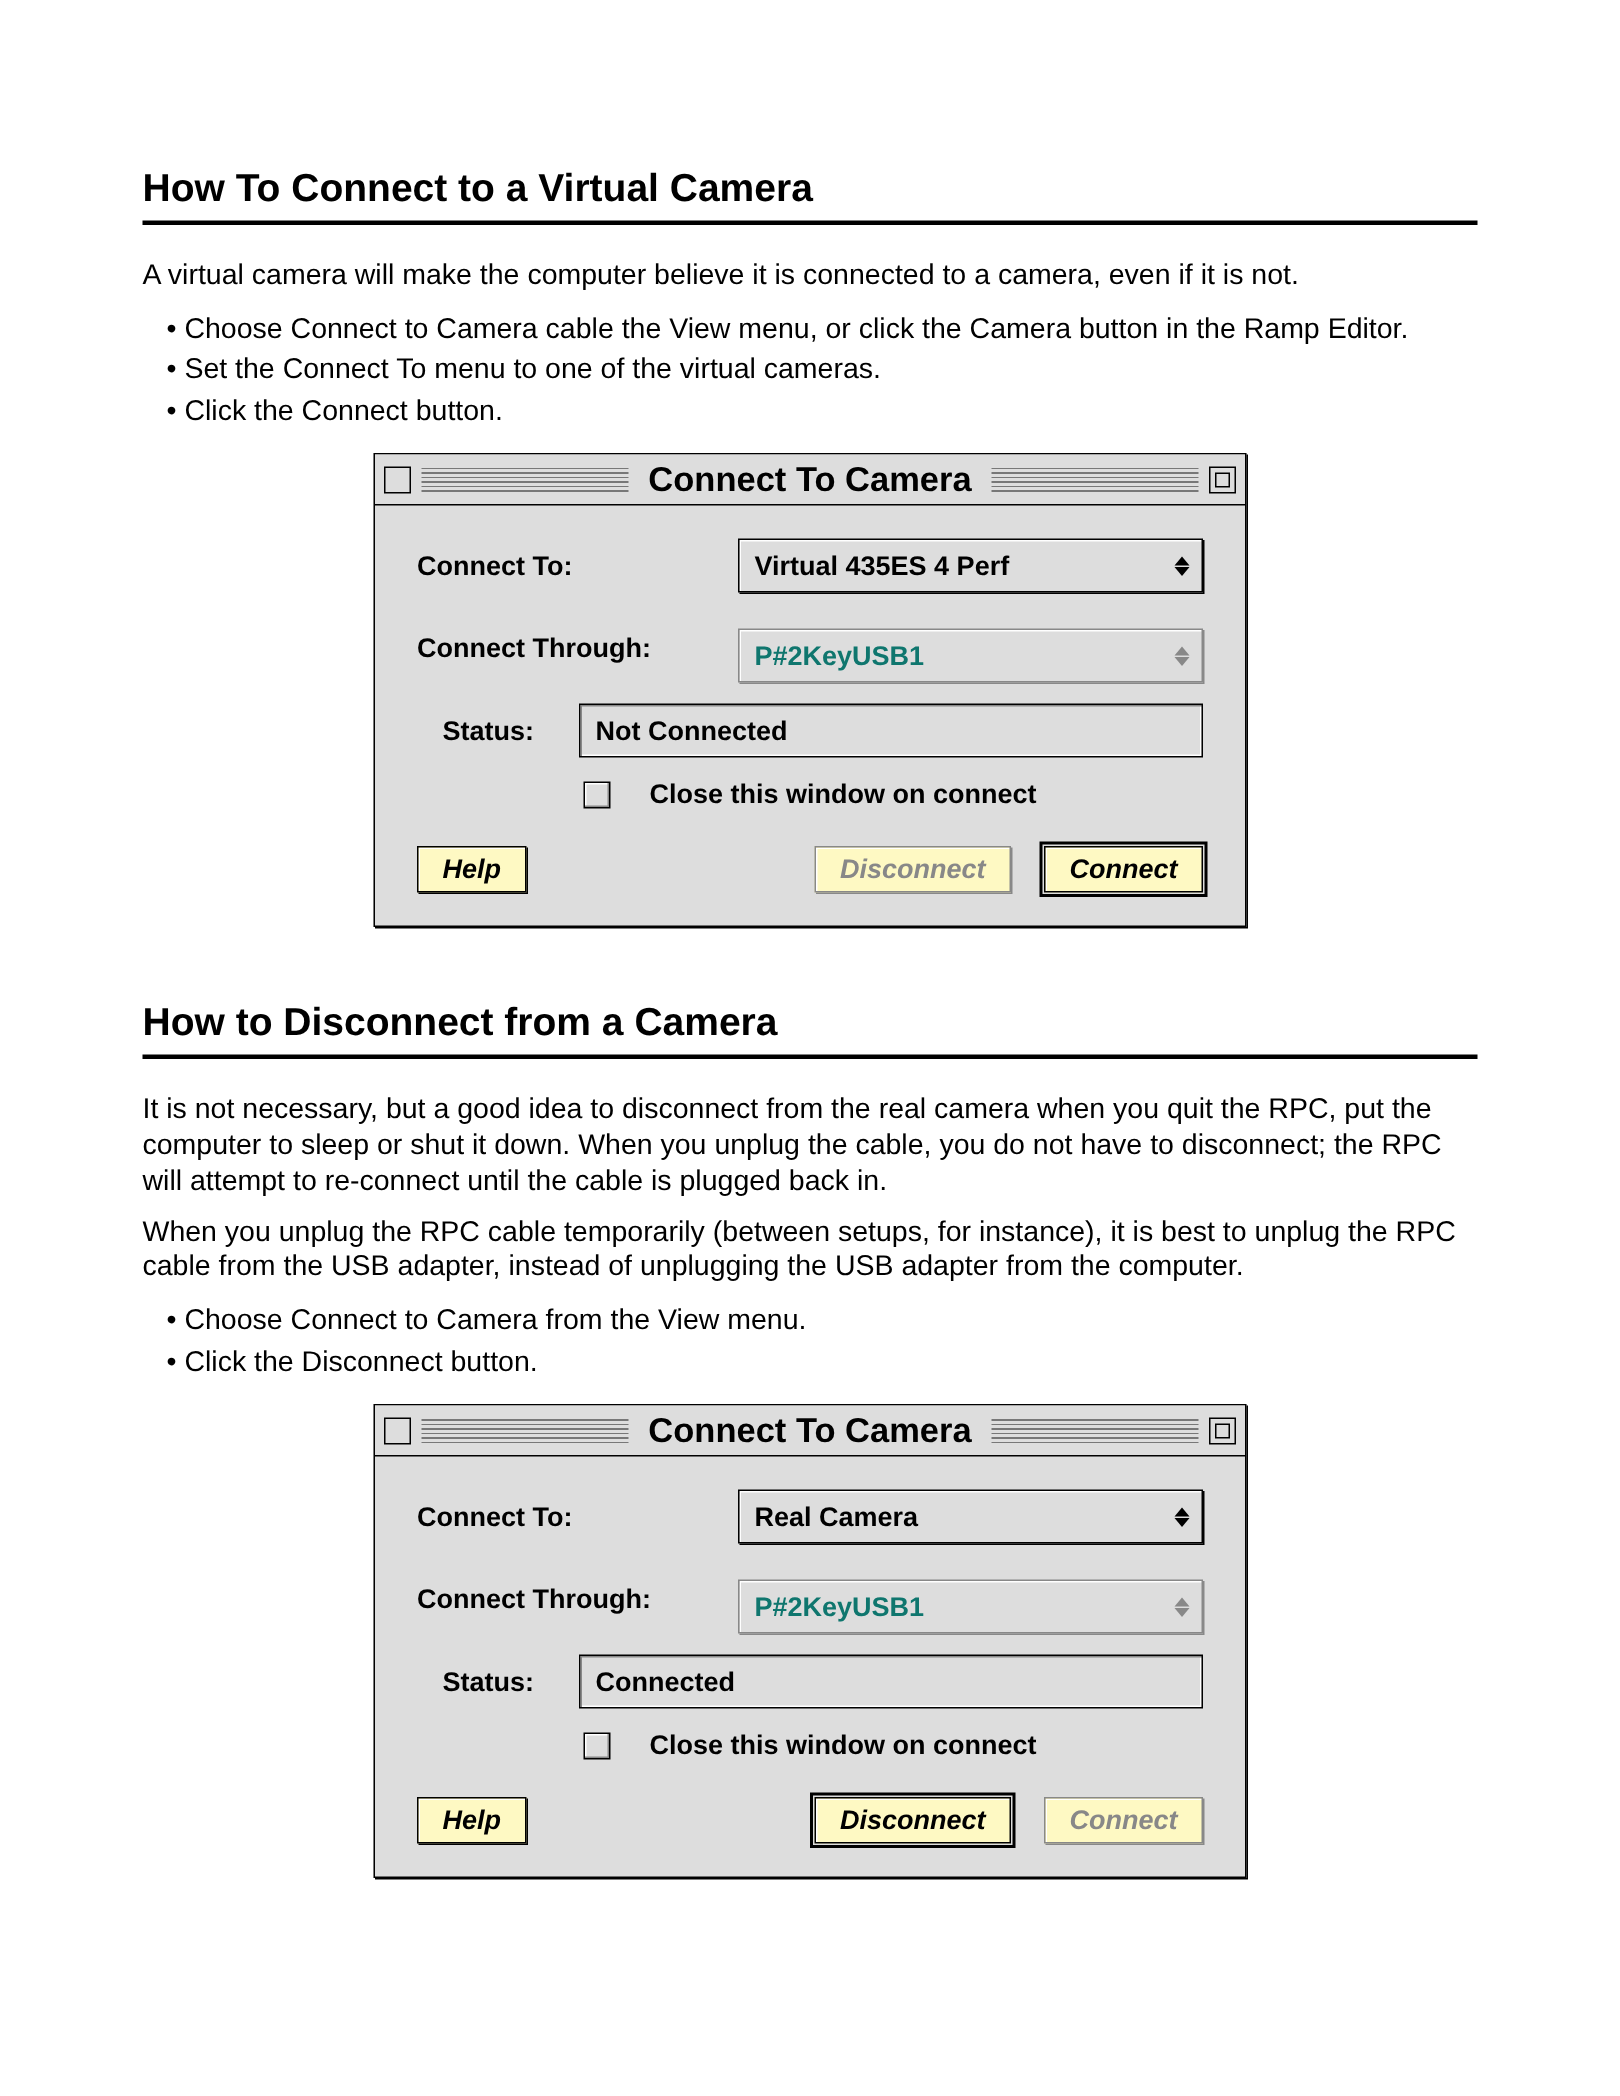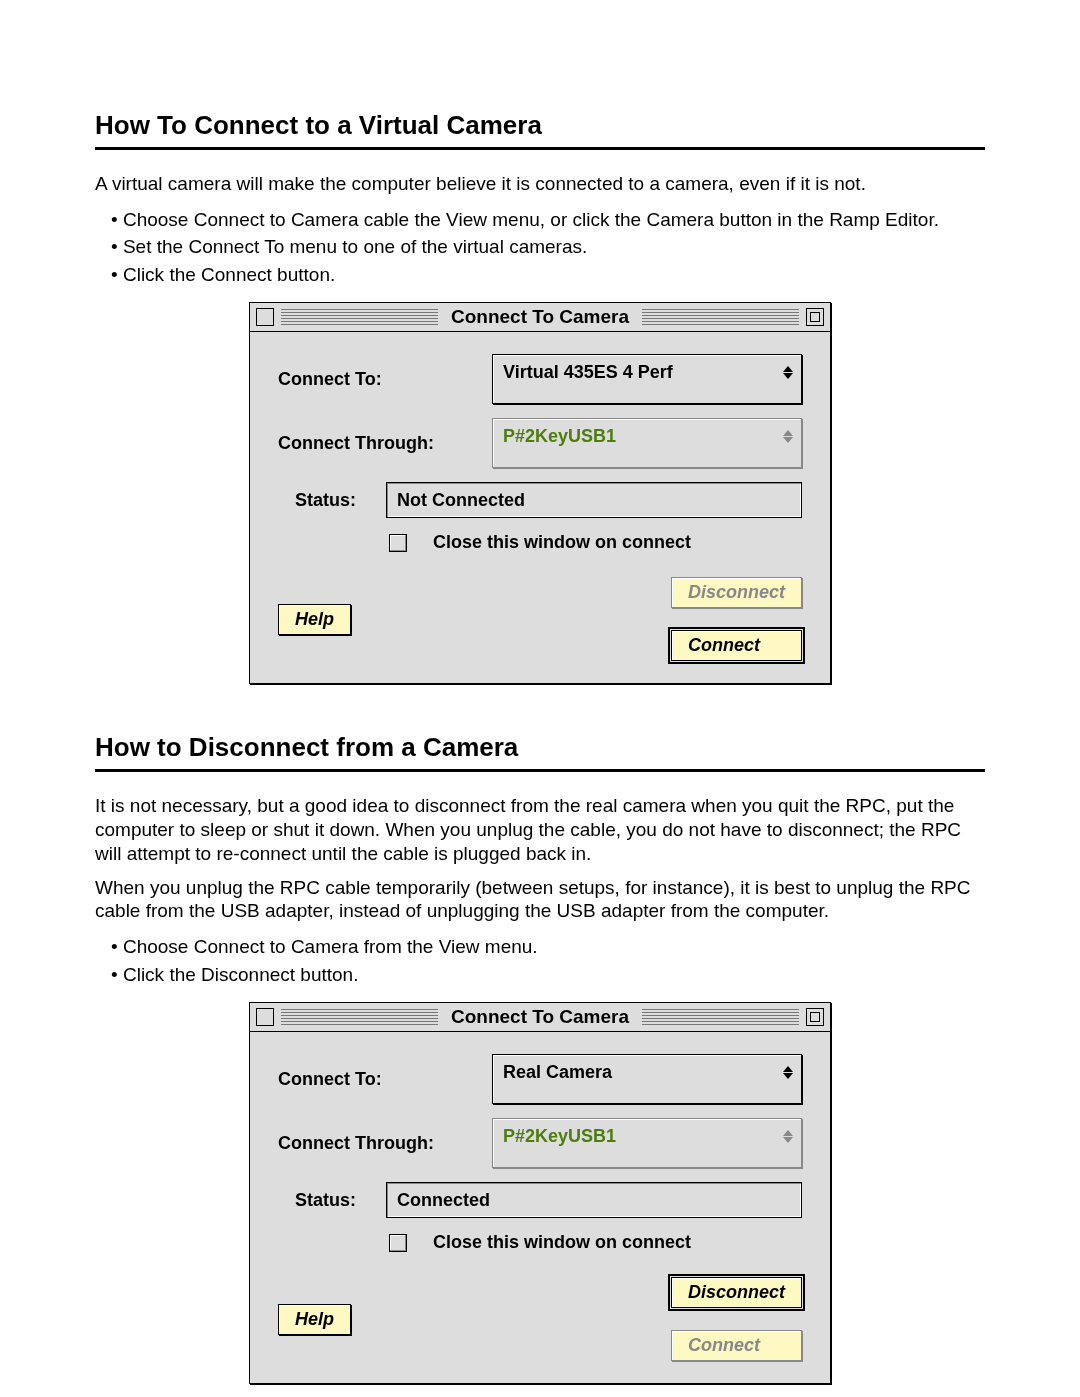--- a/index.html
+++ b/index.html
@@ -69,21 +69,21 @@
   .title-stripes {
     flex: 1 1 auto;
     height: 16px;
     background: repeating-linear-gradient(
       to bottom, #777 0 1px, transparent 1px 3px
     );
   }
   .title-text {
     white-space: nowrap;
     padding: 0 6px;
-    font-size: 19px;
+    font-size: 23px;
   }
   .title-box {
     width: 16px;
     height: 16px;
     border: 1px solid #000;
     background: #dddddd;
   }
   .title-box.collapse {
     display:flex; align-items:center; justify-content:center;
   }
@@ -104,29 +104,30 @@
     width: 184px;
   }
   .status-label { width: 78px; text-align: right; }
 
   .popup {
     flex: 1 1 auto;
     display: flex;
     align-items: center;
     justify-content: space-between;
     height: 30px;
-    padding: 2px 6px 16px 10px;
+    padding: 2px 6px 2px 10px;
     background: #dddddd;
     border: 1px solid #000;
     box-shadow: 1px 1px 0 #000, inset 1px 1px 0 #fff;
   }
   .popup.disabled {
-    color: #4d7c0f;
+    color: #0f766e;
     border-color: #888;
     box-shadow: 1px 1px 0 #888, inset 1px 1px 0 #fff;
+    margin-top: 10px;
   }
   .popup .arrows {
     width: 14px; display:flex; flex-direction:column; align-items:center; gap:1px;
   }
   .popup .arrows .up,
   .popup .arrows .down{
     width:0;height:0;border-left:5px solid transparent;border-right:5px solid transparent;
   }
   .popup .arrows .up{ border-bottom:6px solid #000; }
   .popup .arrows .down{ border-top:6px solid #000; }
@@ -163,21 +164,21 @@
     font-weight:bold;
     font-size:18px;
     font-style:italic;
   }
   .mac-button.disabled{ color:#888; border-color:#888; box-shadow:1px 1px 0 #888, inset 1px 1px 0 #fff; }
   .mac-button.default{
     
     box-shadow: 0 0 0 1px #ddd, 0 0 0 3px #000, inset 1px 1px 0 #fff;
     border:1px solid #000;
   }
-  .btn-group-right{ display:flex; gap:22px;flex-direction:column; }
+  .btn-group-right{ display:flex; gap:22px; }
 
   .footer{
     text-align:center;
     font-weight:bold;
     font-size:16px;
     margin-top:20px;
   }
 </style>
 </head>
 <body>

